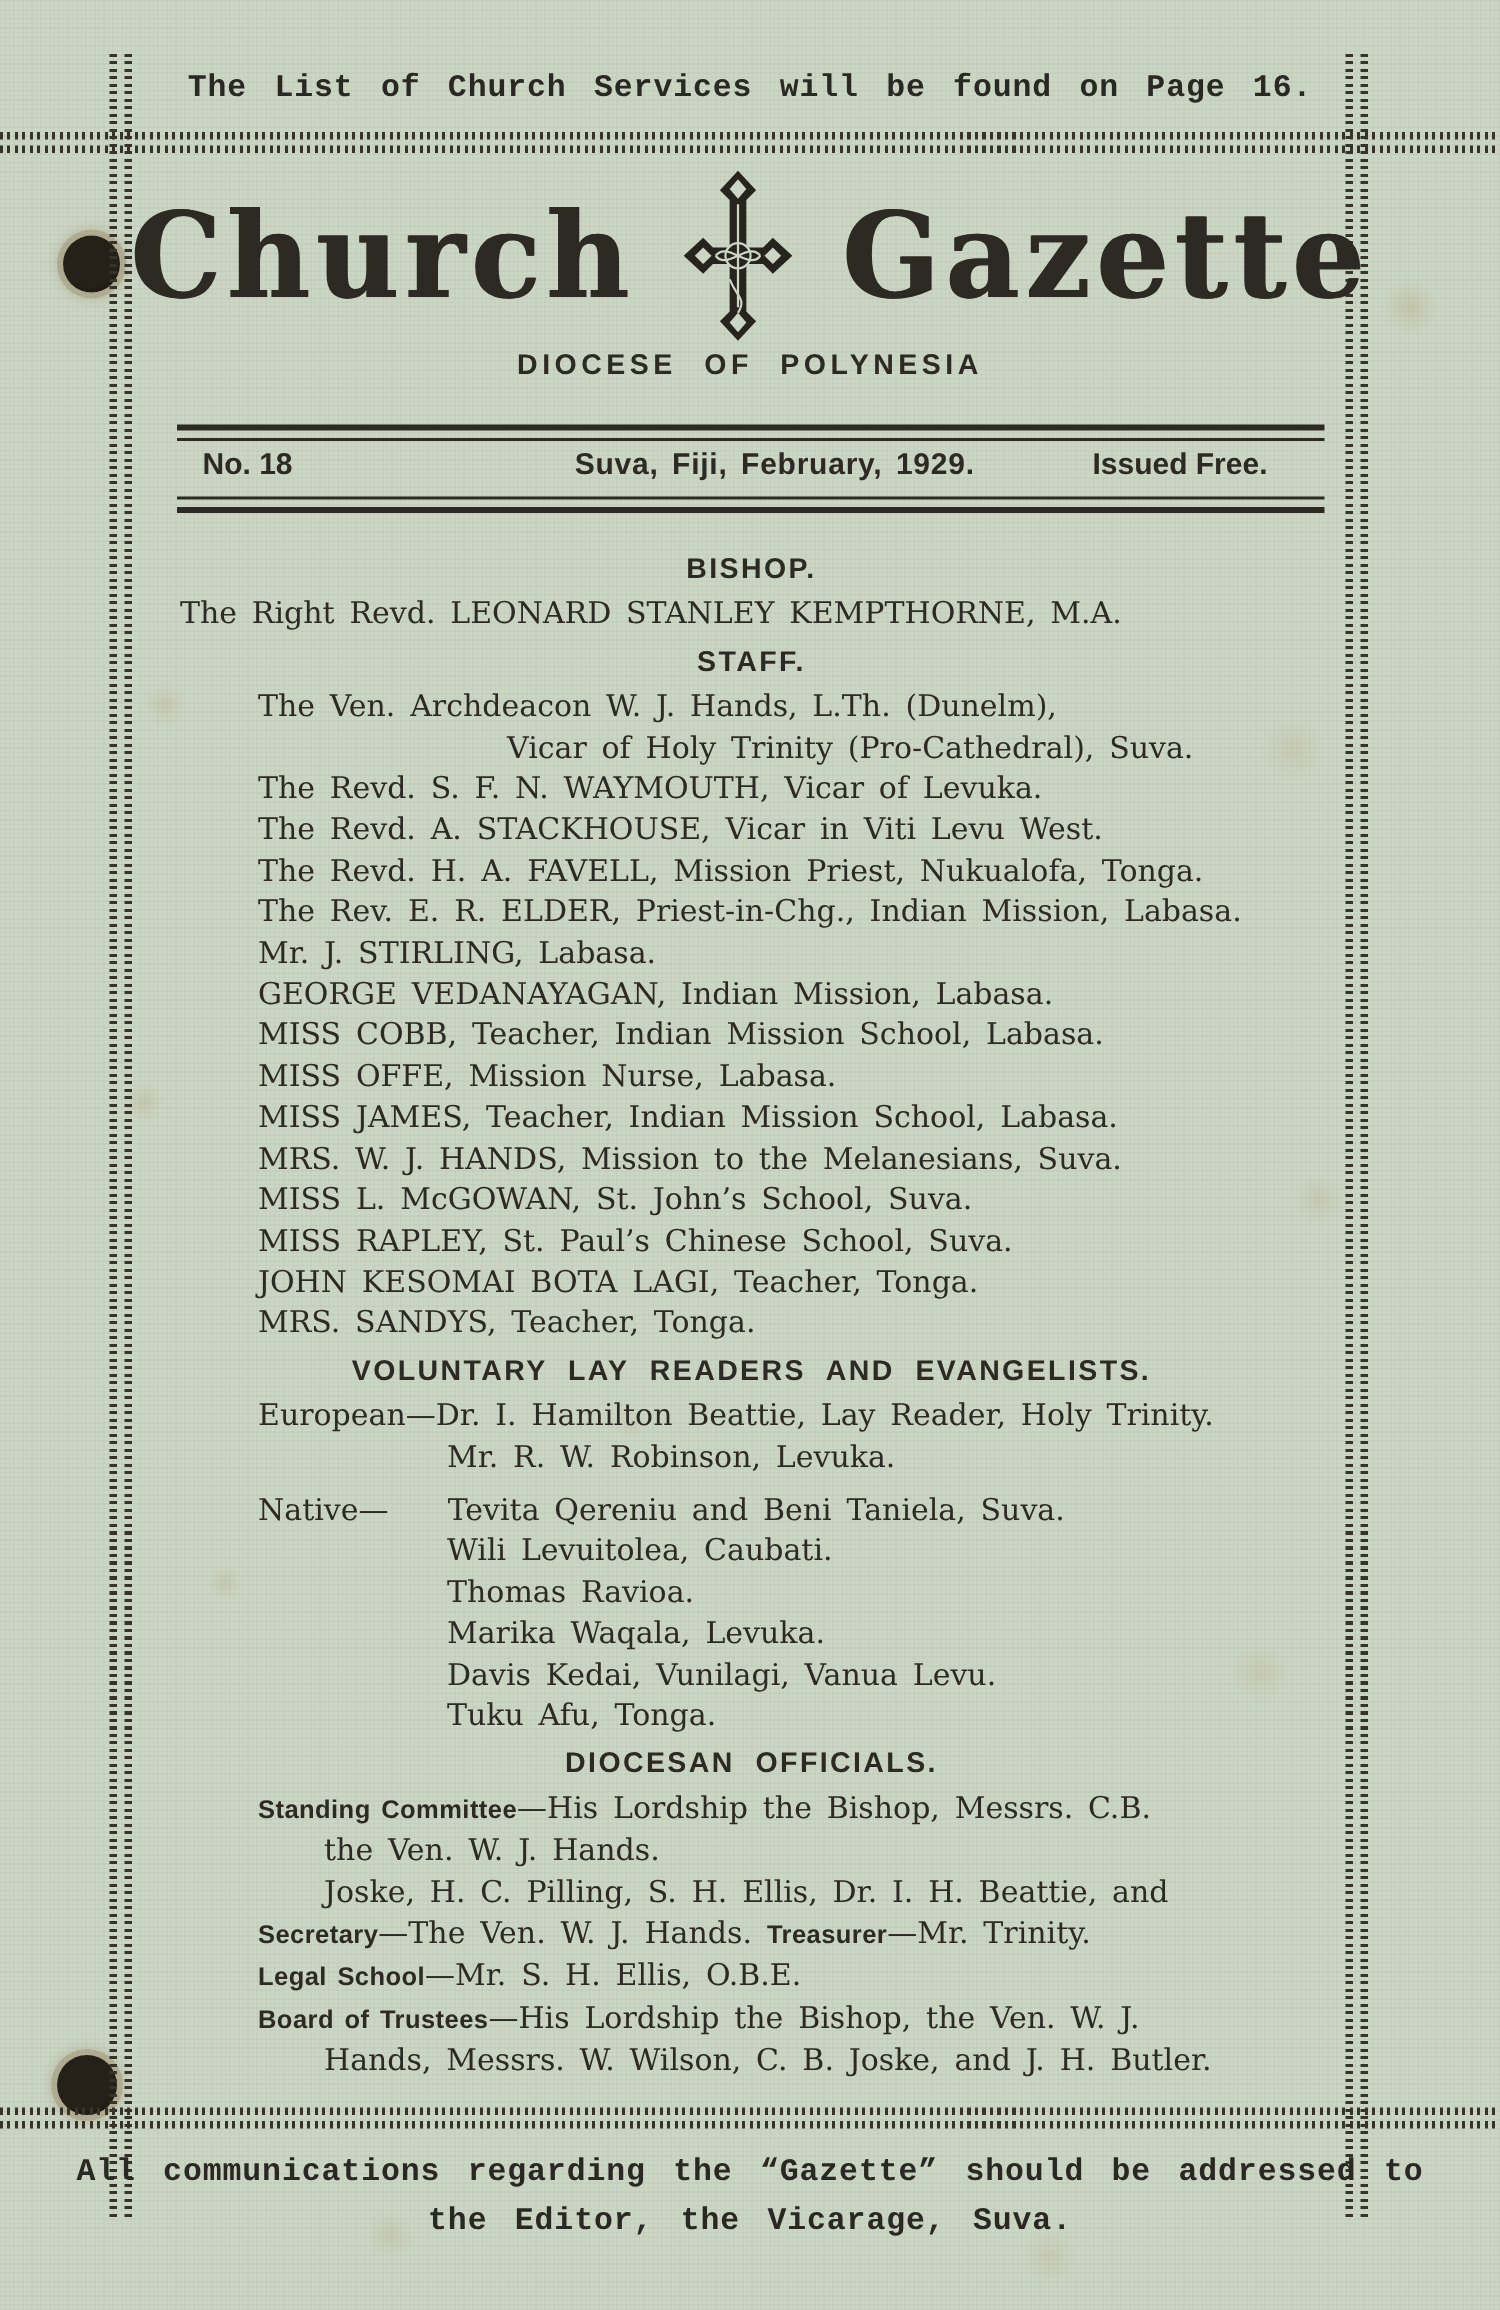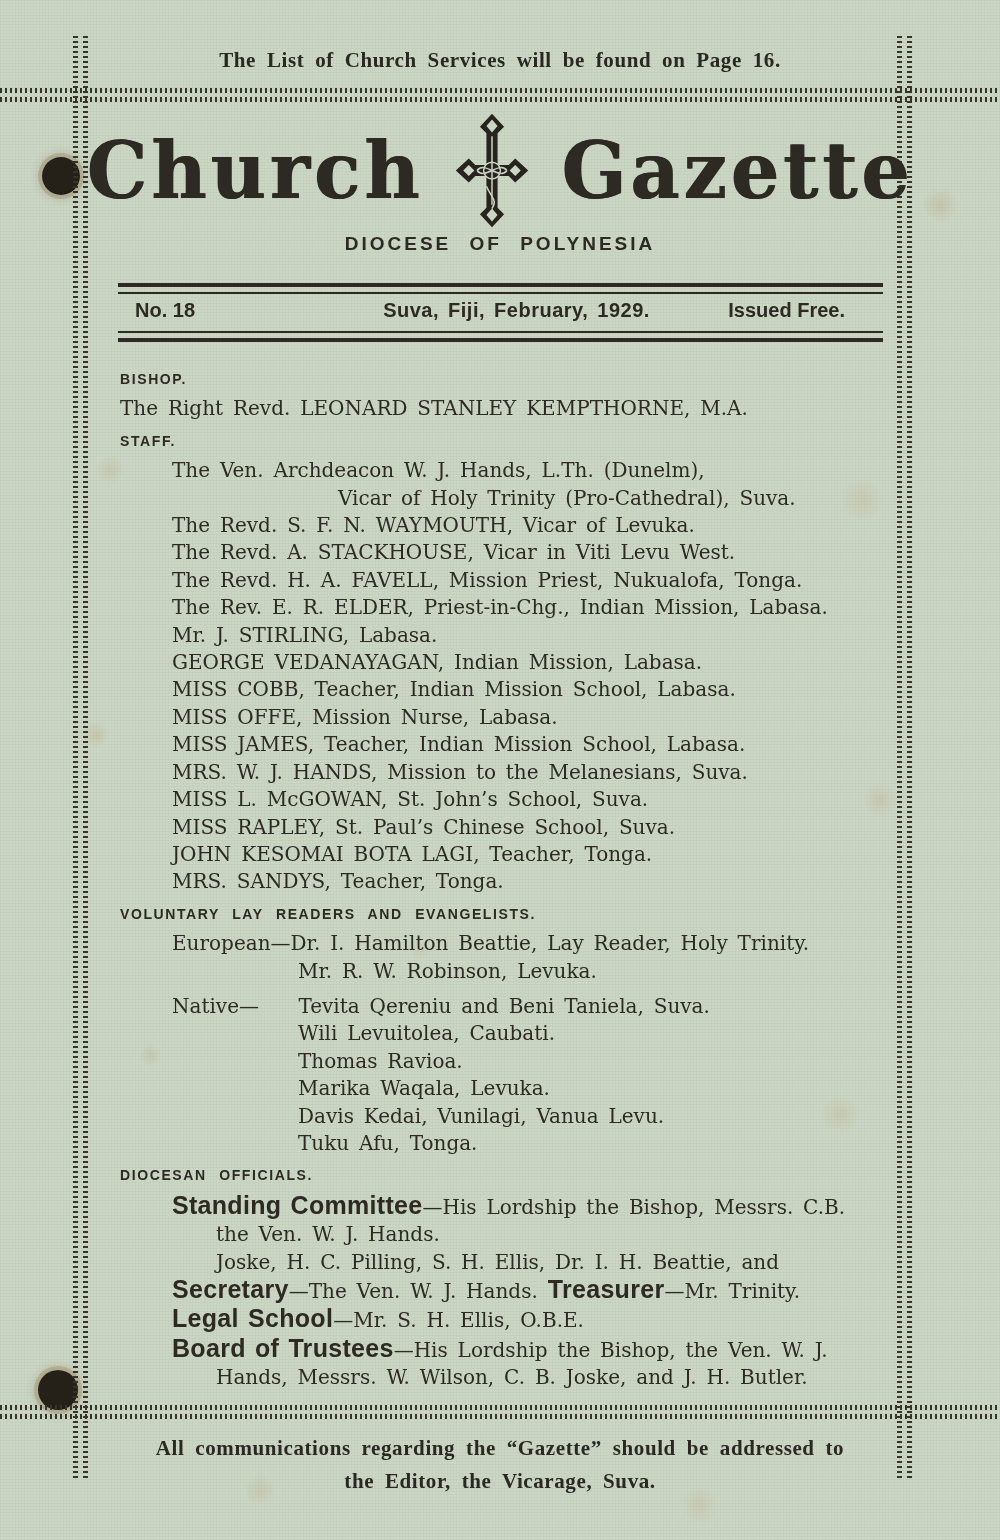--- a/index.html
+++ b/index.html
@@ -26,21 +26,21 @@
     font-family:"DejaVu Serif", serif;
   }
   
   .vdash{position:absolute;width:5px;background:repeating-linear-gradient(to bottom,#35332a 0 2px,rgba(0,0,0,0) 2px 5px);}
   .hdash{position:absolute;height:5px;background:repeating-linear-gradient(to right,#35332a 0 2px,rgba(0,0,0,0) 2px 5px);}
   
   .hole{position:absolute;border-radius:50%;background:radial-gradient(circle at 45% 40%,#262118 0 60%,#120f0a 100%);
         box-shadow:0 0 0 4px rgba(150,125,85,.35), 0 0 6px 6px rgba(120,100,70,.15);}
   
   .banner{position:absolute;left:0;width:100%;text-align:center;
-          font-family:Liberation Serif, serif;font-weight:bold;font-size:21px;
+          font-family:Liberation Mono, monospace;font-weight:bold;font-size:21px;
           letter-spacing:.6px;word-spacing:5px;color:#2a2822;}
   
   .masthead{position:absolute;top:112px;left:0;width:100%;display:flex;justify-content:center;align-items:center;gap:30px;}
   .mast-title{font-family:"DejaVu Serif", serif;font-weight:bold;font-size:76px;line-height:1;
               letter-spacing:4px;transform:scaleY(1.04);text-shadow:1px 0 0 #2c2a23;}
   .subtitle{position:absolute;top:233px;left:0;width:100%;text-align:center;
             font-family:"Liberation Sans", sans-serif;font-weight:bold;font-size:19px;
             letter-spacing:3px;word-spacing:10px;}
   
   .rule{position:absolute;left:118px;width:765px;}
@@ -48,28 +48,28 @@
   .rule .thin{height:2px;background:#2c2a23;}
   .rule .gap{height:5px;}
   .issue-row{position:absolute;top:299px;left:118px;width:765px;height:26px;
              font-family:"Liberation Sans", sans-serif;font-weight:bold;font-size:20px;}
   .issue-row .no{position:absolute;left:17px;top:0;}
   .issue-row .date{position:absolute;left:16px;width:100%;text-align:center;top:0;letter-spacing:.5px;word-spacing:3px;}
   .issue-row .price{position:absolute;right:38px;top:0;}
   
   .content{position:absolute;top:361px;left:120px;width:762px;}
   .line{font-size:20px;line-height:27.4px;word-spacing:3.5px;white-space:nowrap;}
-  .heading{font-family:"Liberation Sans", sans-serif;font-weight:bold;font-size:14px;
-           letter-spacing:1.6px;word-spacing:7px;margin:5px 0 2px;}
+  .heading{font-family:"Liberation Sans", sans-serif;font-weight:bold;font-size:19px;
+           letter-spacing:1.6px;word-spacing:7px;text-align:center;margin:5px 0 2px;}
   .center{text-align:left;}
   .l0{padding-left:52px;}
   .l1{padding-left:96px;}
   .l2{padding-left:178px;}
   .ind{padding-left:218px;}
-  .lead{font-family:"Liberation Sans", sans-serif;font-weight:bold;font-size:25px;letter-spacing:.3px;word-spacing:2px;}
+  .lead{font-family:"Liberation Sans", sans-serif;font-weight:bold;font-size:17px;letter-spacing:.3px;word-spacing:2px;}
   
   .footer-line{line-height:33px;}
 </style>
 </head>
 <body>
 
 <div class="page">
 
   <div class="hole" style="left:42px;top:157px;width:38px;height:38px;"></div>
   <div class="hole" style="left:38px;top:1370px;width:40px;height:40px;"></div>

